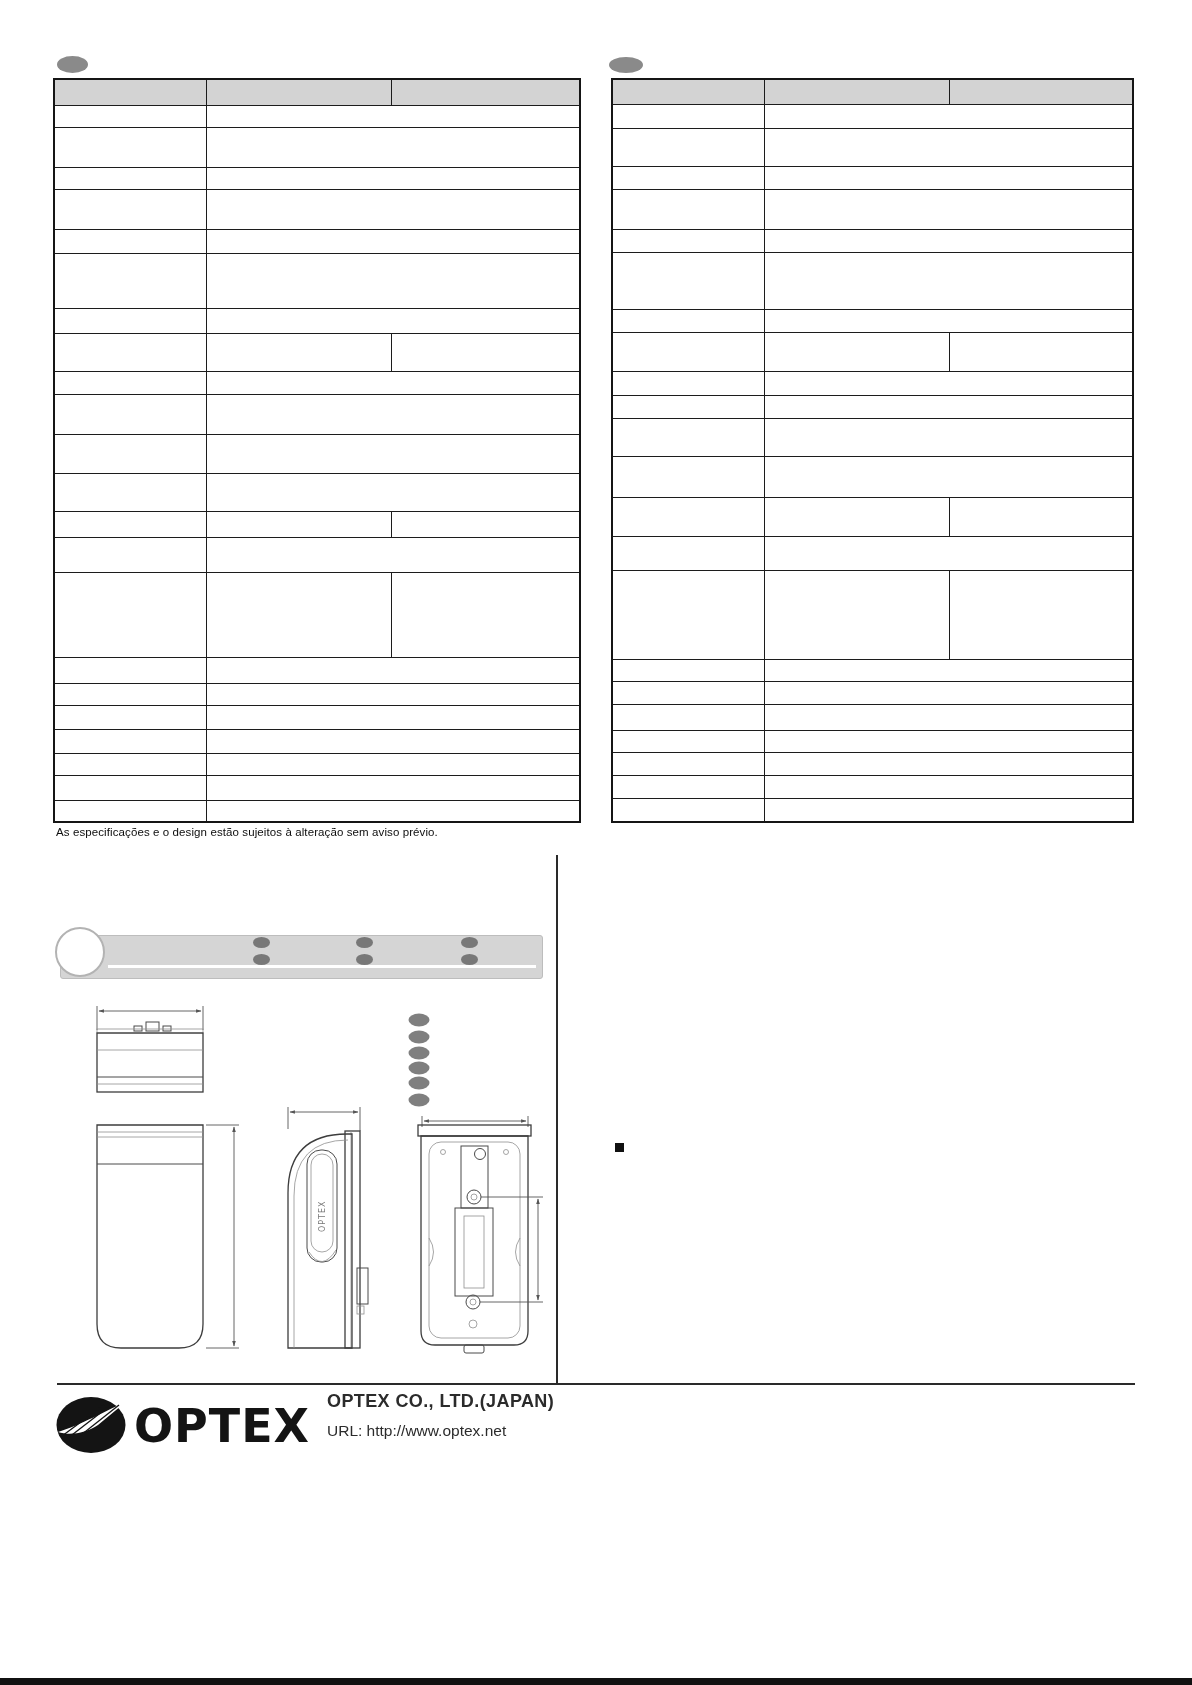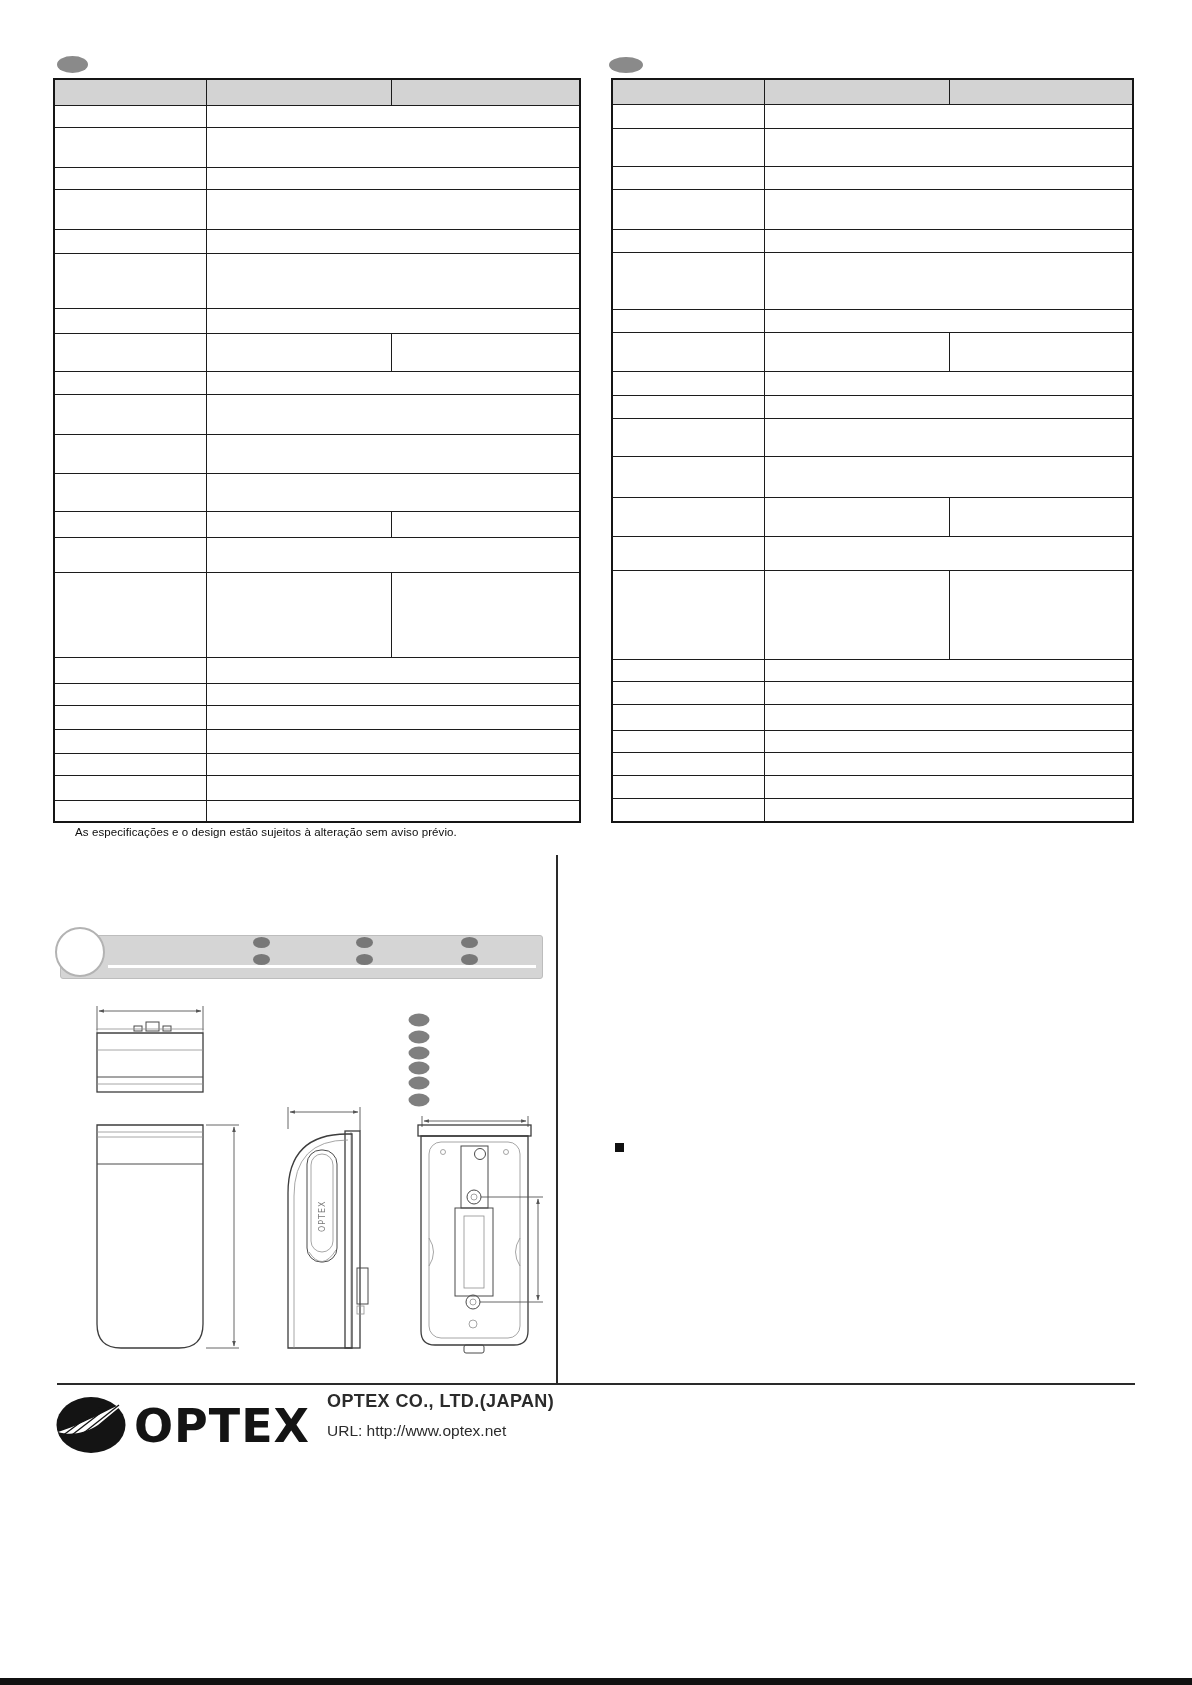--- a/index.html
+++ b/index.html
@@ -2,21 +2,21 @@
 <html><head>
 <meta charset="utf-8">
 <style>
   html,body{margin:0;padding:0;background:#fff;}
   body{width:1192px;height:1685px;position:relative;font-family:"Liberation Sans",sans-serif;overflow:hidden;}
   .abs{position:absolute;}
   .badge{position:absolute;background:#8a8a8a;border-radius:50%;}
   table.spec{border-collapse:collapse;position:absolute;table-layout:fixed;border:2.2px solid #151515;}
   table.spec td{border:1.6px solid #1c1c1c;padding:0;line-height:0;}
   table.spec tr.hdr td{background:#d3d3d3;}
-  .note{position:absolute;left:75px;top:826px;font-size:11.5px;color:#0d0d0d;letter-spacing:0.1px;text-align:center;}
+  .note{position:absolute;left:56px;top:826px;font-size:11.5px;color:#0d0d0d;letter-spacing:0.1px;text-align:center;}
   .banner-bar{position:absolute;left:60px;top:935px;width:481px;height:42px;background:#d5d5d5;border:1px solid #bdbdbd;border-radius:3px;}
   .banner-line{position:absolute;left:108px;top:965px;width:428px;height:3px;background:#fff;}
   .banner-circle{position:absolute;left:55px;top:927px;width:46px;height:46px;background:#fff;border:2px solid #b3b3b3;border-radius:50%;}
   .pair-oval{position:absolute;width:17px;height:11px;background:#787878;border-radius:50%;}
   .divider-v{position:absolute;left:556px;top:855px;width:1.5px;height:528px;background:#2a2a2a;}
   .divider-h{position:absolute;left:57px;top:1383px;width:1078px;height:1.5px;background:#2a2a2a;}
   .bullet-sq{position:absolute;left:615px;top:1143px;width:9px;height:9px;background:#111;}
   .company{position:absolute;left:327px;top:1391px;font-size:18px;font-weight:bold;color:#2b2b2b;letter-spacing:0.4px;}
   .url{position:absolute;left:327px;top:1422px;font-size:15.5px;color:#2b2b2b;}
   .footer-bar{position:absolute;left:0;top:1678px;width:1192px;height:7px;background:#111;}

